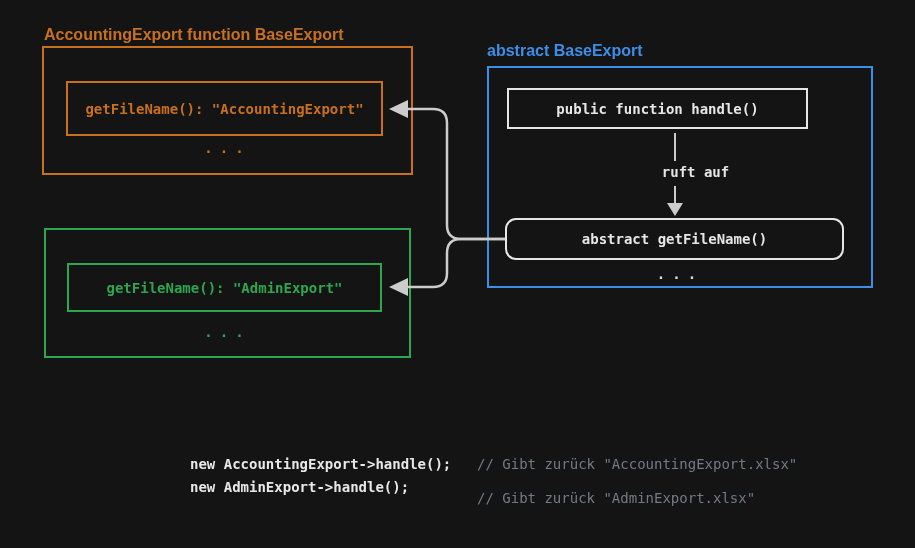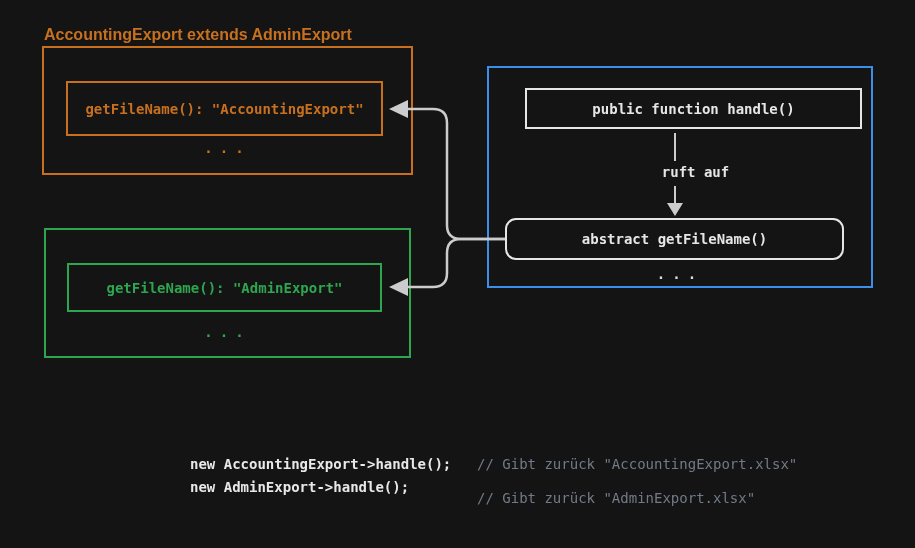--- a/index.html
+++ b/index.html
@@ -82,41 +82,42 @@
   .stmt { color: #E8E8E8; text-align: right; }
   .cmt  { color: var(--comment); font-weight: 400; }
 
   svg.connectors { position: absolute; left: 0; top: 0; pointer-events: none; }
 </style>
 </head>
 <body style="background: rgb(20, 20, 20);">
 
 <div class="canvas">
 
-  <div class="abs cls-label orange-t" style="left:44px; top:26px;">AccountingExport extends AdminExport</div>
+  <div class="abs cls-label orange-t" style="left:44px; top:26px;">AccountingExport function BaseExport</div>
 
   <div class="abs cls-box orange-b" style="left:42px; top:46px; width:371px; height:129px;">
     <div class="abs method-box orange-b" style="left:22px; top:33px; width:317px; height:55px;">
       <span class="mono orange-t">getFileName(): "AccountingExport"</span>
     </div>
     <div class="abs ellipsis orange-t" style="left:0; top:90px;">...</div>
   </div>
 
 
   <div class="abs cls-box green-b" style="left:44px; top:228px; width:367px; height:130px;">
     <div class="abs method-box green-b" style="left:21px; top:33px; width:315px; height:49px;">
       <span class="mono green-t">getFileName(): "AdminExport"</span>
     </div>
     <div class="abs ellipsis green-t" style="left:0; top:92px;">...</div>
   </div>
 
+  <div class="abs cls-label blue-t" style="left:487px; top:42px;">abstract BaseExport</div>
 
   <div class="abs cls-box blue-b" style="left:487px; top:66px; width:386px; height:222px;">
 
-    <div class="abs method-box white-b" style="left:36px; top:20px; width:337px; height:41px;">
+    <div class="abs method-box white-b" style="left:18px; top:20px; width:301px; height:41px;">
       <span class="mono white-t">public function handle()</span>
     </div>
 
     <div class="abs vline" style="left:185px; top:65px; height:28px;"></div>
 
     <div class="abs mono ruft-auf" style="left:0; top:96px;padding-left:41px;">ruft auf</div>
 
     <div class="abs vline" style="left:185px; top:118px; height:17px;"></div>
     <div class="abs arrow-head-down" style="left:178px; top:135px;"></div>
 

